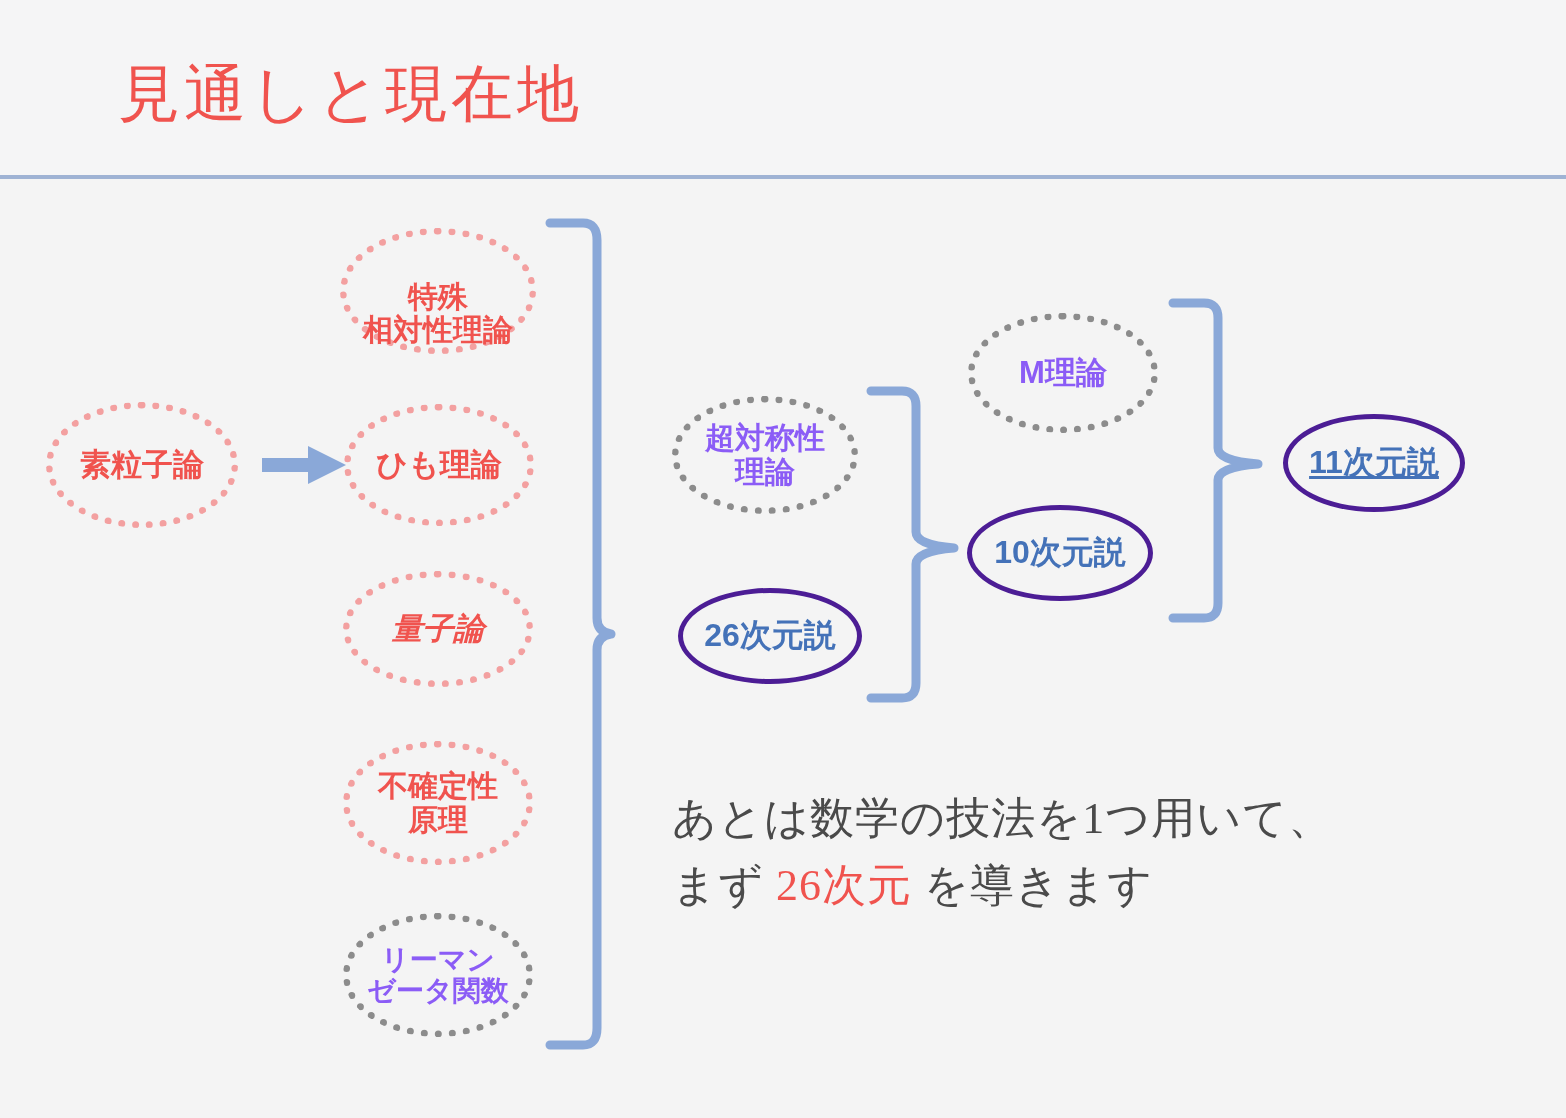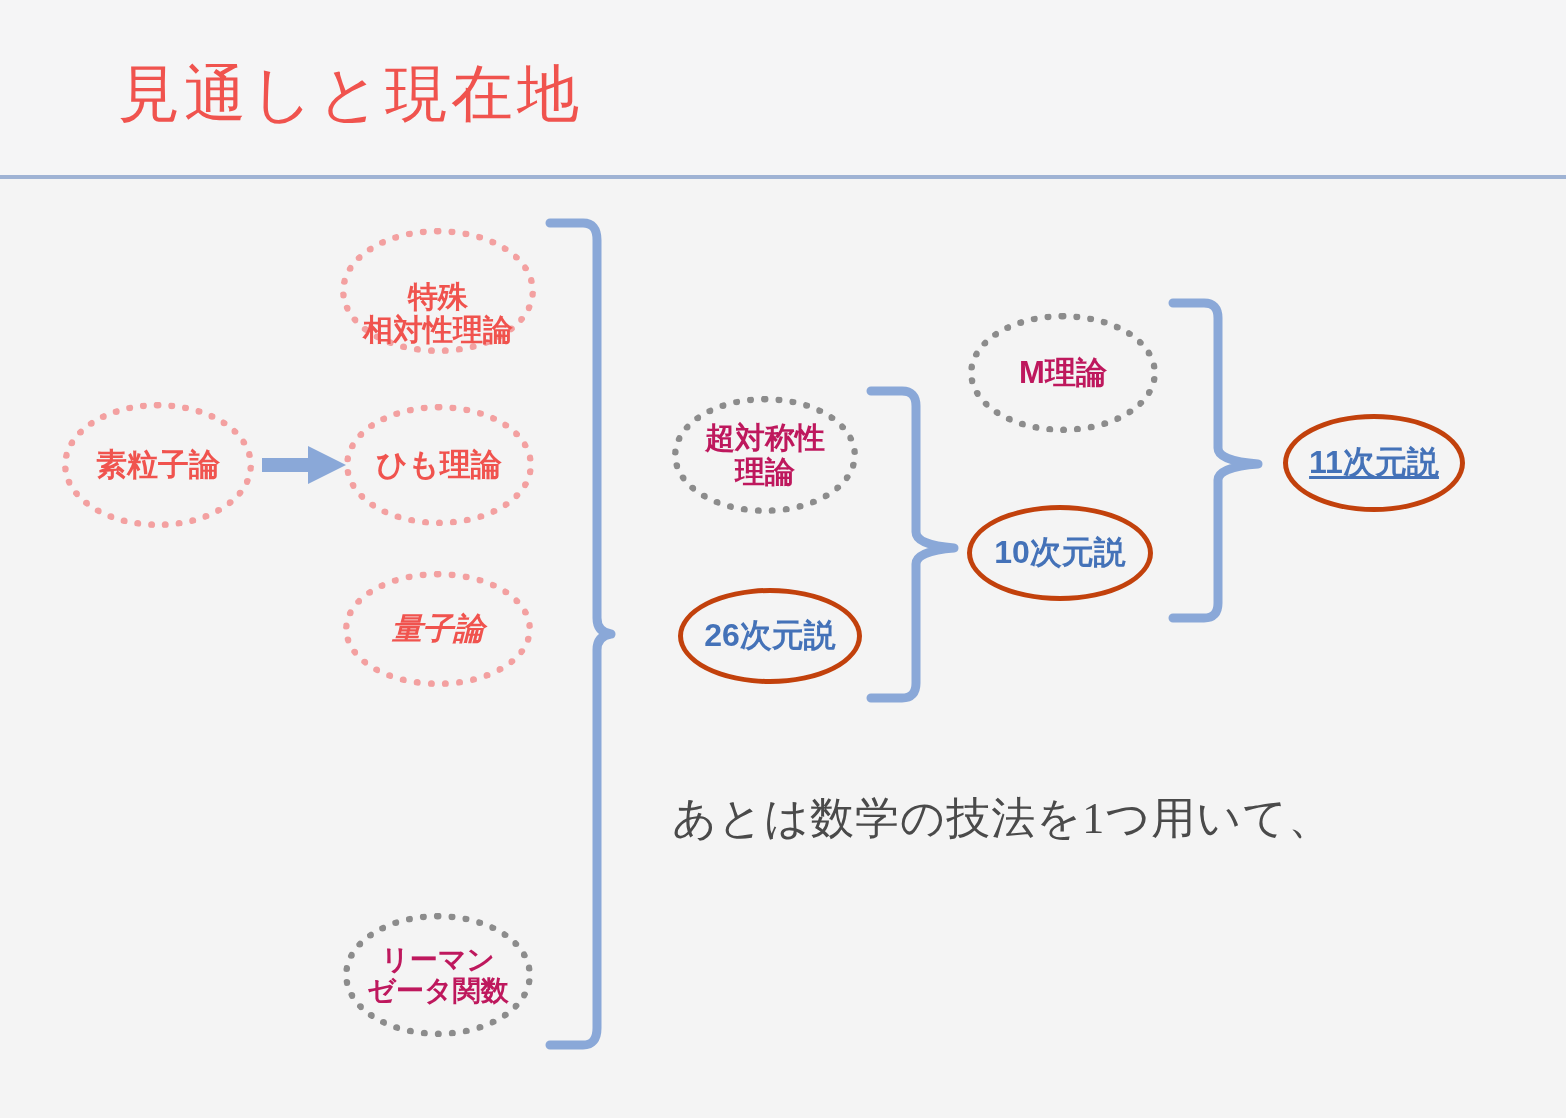--- a/index.html
+++ b/index.html
@@ -74,26 +74,26 @@
   }
   .node-red .node-label {
     color: #f0534e;
   }
 
   
   .node-gray {
     border: 7px dotted #8c8c8c;
   }
   .node-gray .node-label {
-    color: #be185d;
+    color: #8b5cf6;
   }
 
   
   .node-blue {
-    border: 5px solid #c2410c;
+    border: 5px solid #4c1d95;
   }
   .node-blue .node-label {
     color: #4472b8;
   }
   .node-blue.is-underlined .node-label {
     text-decoration: underline;
     text-underline-offset: 3px;
   }
 
   
@@ -125,21 +125,21 @@
 </style>
 </head>
 <body>
 
 <div id="slide">
 
   <div class="header-band"></div>
   <div class="page-title">見通しと現在地</div>
   <div class="header-rule"></div>
 
-  <div class="node node-red" style="left:62px; top:402px; width:192px; height:126px;text-align:right;">
+  <div class="node node-red" style="left:46px; top:402px; width:192px; height:126px;text-align:right;">
     <span class="node-label" style="font-size:31px;">素粒子論</span>
   </div>
 
   <svg class="arrow" style="left:262px; top:440px;" width="90" height="50" viewBox="0 0 90 50">
     <g fill="#8aa8d8">
       <rect x="0" y="18" width="52" height="14"></rect>
       <polygon points="46,6 84,25 46,44"></polygon>
     </g>
   </svg>
 
@@ -149,20 +149,24 @@
   </div>
 
   <div class="node node-red" style="left:344px; top:404px; width:190px; height:122px;">
     <span class="node-label" style="font-size:31px;">ひも理論</span>
   </div>
 
   <div class="node node-red" style="left:343px; top:571px; width:190px; height:116px;font-style:italic;">
     <span class="node-label" style="font-size:31px;">量子論</span>
   </div>
 
+  <div class="node node-red" style="left:343px; top:741px; width:190px; height:124px;">
+    <span class="node-label" style="font-size:30px;">不確定性
+原理</span>
+  </div>
 
   <div class="node node-gray" style="left:343px; top:913px; width:190px; height:124px;">
     <span class="node-label" style="font-size:28px;">リーマン
 ゼータ関数</span>
   </div>
 
   <svg class="brace" style="left:545px; top:218px;" width="70" height="840" viewBox="0 0 70 840">
     <path d="M 5 5
              L 38 5
              Q 52 5 52 22
@@ -214,15 +218,16 @@
              Q 50 320 36 320
              L 5 320" fill="none" stroke="#8aa8d8" stroke-width="9" stroke-linecap="round" stroke-linejoin="round"></path>
   </svg>
 
   <div class="node node-blue is-underlined" style="left:1283px; top:414px; width:182px; height:98px;">
     <span class="node-label" style="font-size:32px;">11次元説</span>
   </div>
 
   <div class="caption">
     <div>あとは数学の技法を1つ用いて、</div>
+    <div><span>まず </span><span class="hl">26次元</span><span> を導きます</span></div>
   </div>
 
 </div>
 
 </body></html>

